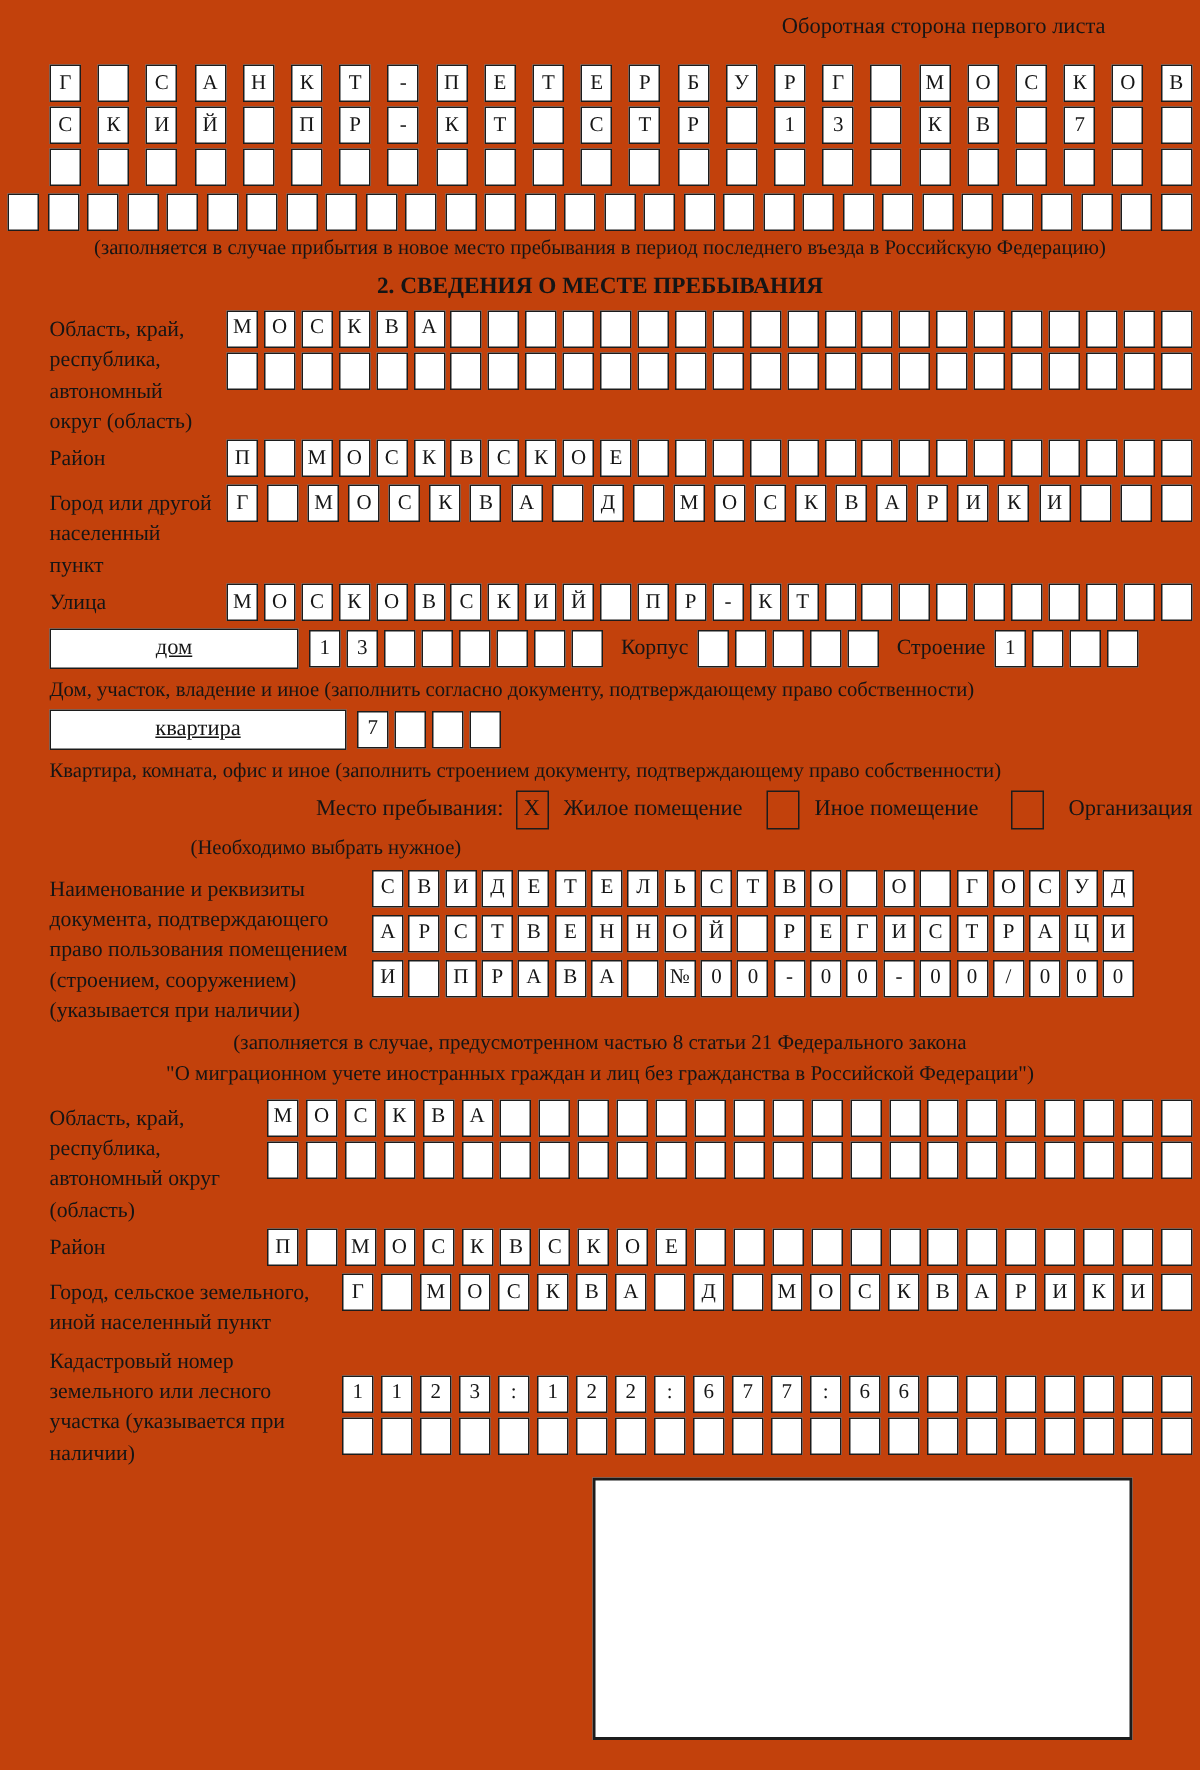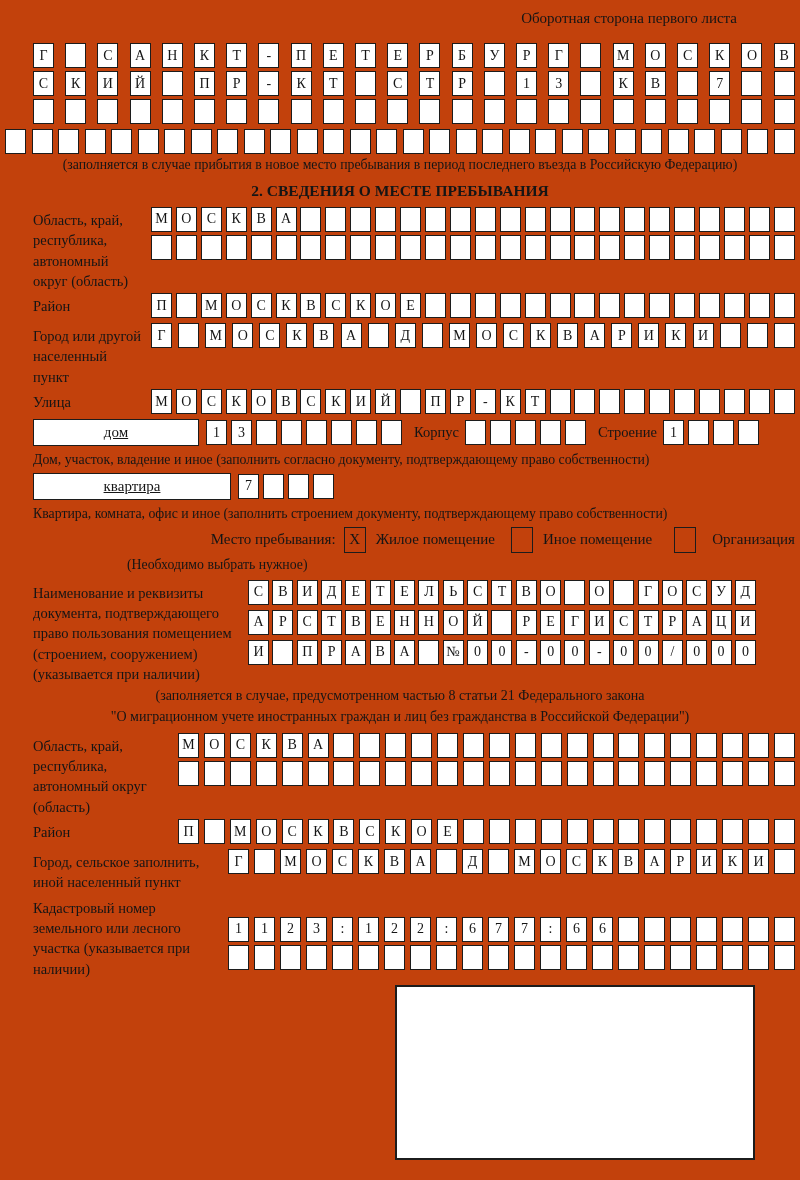--- a/index.html
+++ b/index.html
@@ -545,21 +545,21 @@
           <span class="cell"></span>
           <span class="cell"></span>
           <span class="cell"></span>
           <span class="cell"></span>
           <span class="cell"></span>
         </div>
     </div>
   </div>
 
   <div class="field">
-    <div class="field-label w195">Город, сельское заполнить, иной населенный пункт</div>
+    <div class="field-label w195">Город, сельское земельного, иной населенный пункт</div>
     <div class="field-cells">
       <div class="cells-row">
           <span class="cell">Г</span>
           <span class="cell"></span>
           <span class="cell">М</span>
           <span class="cell">О</span>
           <span class="cell">С</span>
           <span class="cell">К</span>
           <span class="cell">В</span>
           <span class="cell">А</span>

